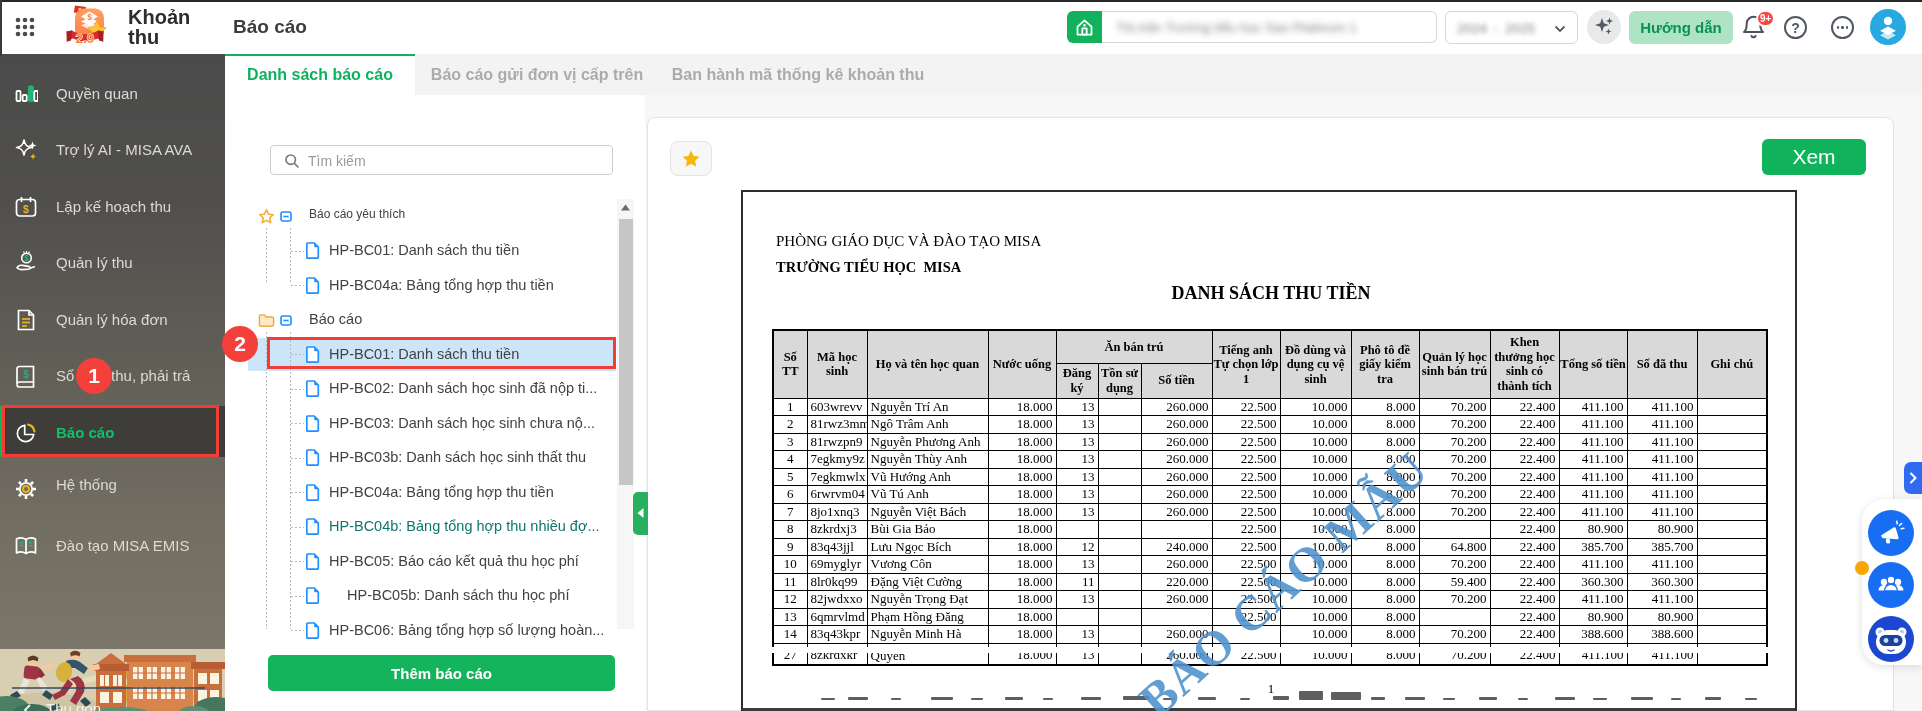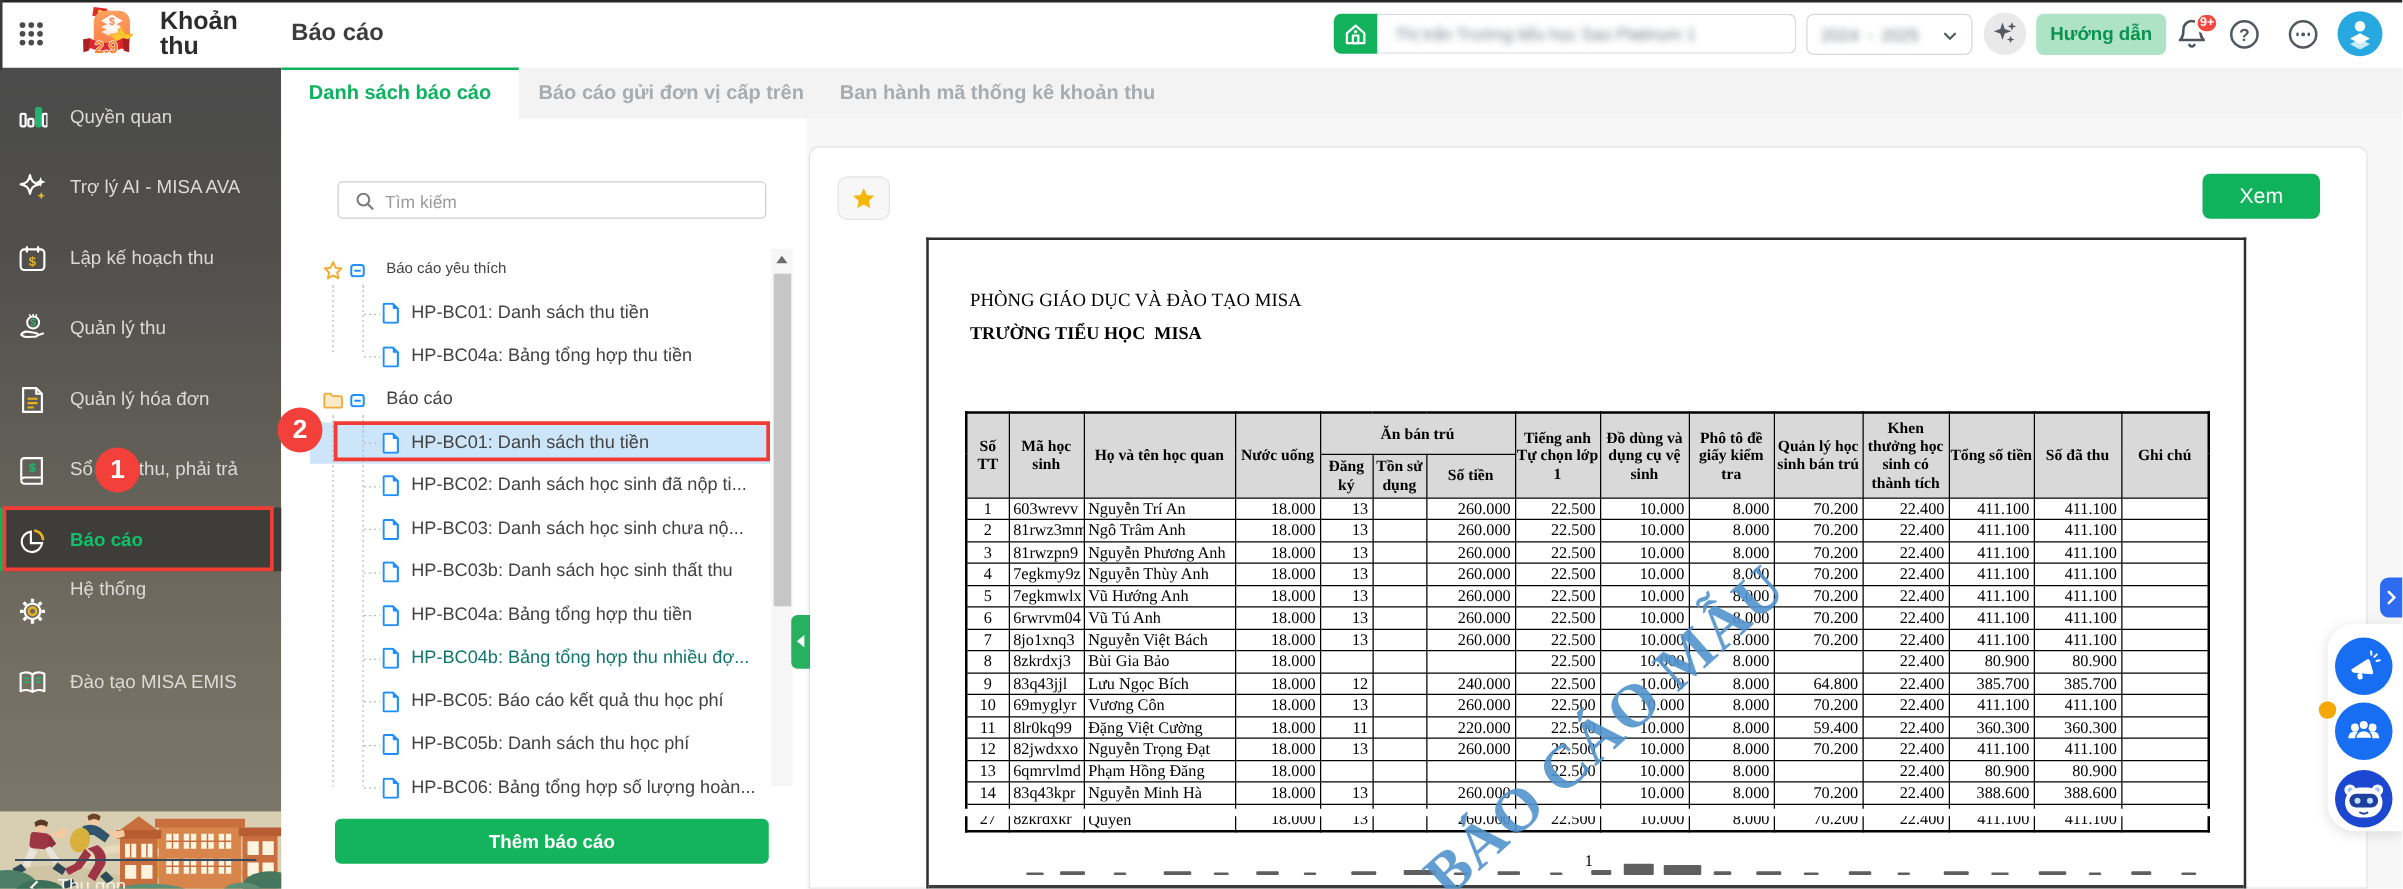--- a/index.html
+++ b/index.html
@@ -194,21 +194,21 @@
 <line x1="2" y1="12" x2="5" y2="12"></line>
         <line x1="19" y1="12" x2="22" y2="12"></line>
 <line x1="4.9" y1="4.9" x2="7" y2="7"></line>
         <line x1="17" y1="17" x2="19.1" y2="19.1"></line>
 <line x1="4.9" y1="19.1" x2="7" y2="17"></line>
         <line x1="17" y1="7" x2="19.1" y2="4.9"></line>
 </g>
 <circle cx="12" cy="12" r="3" stroke="#e9b320" stroke-width="2"></circle>
 </g>
   </svg>
-<div class="abs" style="left:56px;top:463px;font-size:15px;color:#dcdad4;font-weight:normal;z-index:8">Hệ thống</div>
+<div class="abs" style="left:56px;top:476px;font-size:15px;color:#dcdad4;font-weight:normal;z-index:8">Hệ thống</div>
 <svg class="abs" style="left:14px;top:533.5px;z-index:8" width="24" height="24" viewBox="0 0 24 24">
     <g fill="none" stroke="#fff" stroke-width="1.7" stroke-linejoin="round">
 <path d="M2.5 5 C5.5 3.5 9 3.6 12 5.4 C15 3.6 18.5 3.5 21.5 5 V19 C18.5 17.6 15 17.7 12 19.5 C9 17.7 5.5 17.6 2.5 19 Z"></path>
 <line x1="12" y1="5.4" x2="12" y2="19.3"></line>
 </g>
     <g stroke="#21b573" stroke-width="1.4">
       <line x1="5.5" y1="8.5" x2="9.5" y2="8.8"></line>
       <line x1="5.5" y1="11.5" x2="9.5" y2="11.8"></line>
       <line x1="14.5" y1="8.8" x2="18.5" y2="8.5"></line>
       <line x1="14.5" y1="11.8" x2="18.5" y2="11.5"></line>
@@ -376,21 +376,21 @@
 <svg class="abs" style="left:306px;top:552.5px;z-index:7" width="14" height="17" viewBox="0 0 14 17" fill="#fff">
     <path d="M1.8 1 h6.5 l4 4 v10.2 a1 1 0 0 1 -1 1 h-9.5 a1 1 0 0 1 -1 -1 V2 a1 1 0 0 1 1 -1 z" stroke="#1f8fff" stroke-width="1.7"></path>
     <path d="M8.2 1 l4.2 4.2 h-3.4 a0.8 0.8 0 0 1 -.8 -.8 z" fill="#1f8fff"></path>
   </svg>
 <div class="abs" style="left:329px;top:552.5px;font-size:14.5px;color:#424242;z-index:7;white-space:nowrap">HP-BC05: Báo cáo kết quả thu học phí</div>
 <div class="abs" style="left:291px;top:595.5px;width:13px;height:1px;background-image:repeating-linear-gradient(90deg,#b9b9b9 0 2px,transparent 2px 4px);z-index:7"></div>
 <svg class="abs" style="left:306px;top:587px;z-index:7" width="14" height="17" viewBox="0 0 14 17" fill="#fff">
     <path d="M1.8 1 h6.5 l4 4 v10.2 a1 1 0 0 1 -1 1 h-9.5 a1 1 0 0 1 -1 -1 V2 a1 1 0 0 1 1 -1 z" stroke="#1f8fff" stroke-width="1.7"></path>
     <path d="M8.2 1 l4.2 4.2 h-3.4 a0.8 0.8 0 0 1 -.8 -.8 z" fill="#1f8fff"></path>
   </svg>
-<div class="abs" style="left:329px;top:587px;font-size:14.5px;color:#424242;z-index:7;white-space:nowrap">HP-BC05b: Danh sách thu học phí</div>
+<div class="abs" style="left:347px;top:587px;font-size:14.5px;color:#424242;z-index:7;white-space:nowrap">HP-BC05b: Danh sách thu học phí</div>
 <div class="abs" style="left:291px;top:630.0px;width:13px;height:1px;background-image:repeating-linear-gradient(90deg,#b9b9b9 0 2px,transparent 2px 4px);z-index:7"></div>
 <svg class="abs" style="left:306px;top:621.5px;z-index:7" width="14" height="17" viewBox="0 0 14 17" fill="#fff">
     <path d="M1.8 1 h6.5 l4 4 v10.2 a1 1 0 0 1 -1 1 h-9.5 a1 1 0 0 1 -1 -1 V2 a1 1 0 0 1 1 -1 z" stroke="#1f8fff" stroke-width="1.7"></path>
     <path d="M8.2 1 l4.2 4.2 h-3.4 a0.8 0.8 0 0 1 -.8 -.8 z" fill="#1f8fff"></path>
   </svg>
 <div class="abs" style="left:329px;top:621.5px;font-size:14.5px;color:#424242;z-index:7;white-space:nowrap">HP-BC06: Bảng tổng hợp số lượng hoàn...</div>
 <div class="abs" style="left:617px;top:199px;width:17px;height:430px;background:#f6f6f6;z-index:8"></div>
 <svg class="abs" style="left:620px;top:203px;z-index:9" width="11" height="9" viewBox="0 0 11 9" fill="#6b6b6b">
     <path d="M5.5 1.5 L10 7.5 H1 Z"></path>
   </svg>
@@ -404,25 +404,26 @@
 
 <div class="abs flex" style="left:268px;top:655px;width:347px;height:36px;background:#13b45b;border-radius:5px;justify-content:center;font-size:15px;font-weight:bold;color:#fff;z-index:7">Thêm báo cáo</div>
 
 <div class="abs" style="left:645px;top:95px;width:1277px;height:616px;background:#f7f7f8;z-index:4"></div>
 <div class="abs" style="left:647px;top:117px;width:1247px;height:594px;background:#fff;border:1px solid #e2e2e2;border-radius:8px 8px 0 0;z-index:5"></div>
 <div class="abs flex" style="left:670px;top:141px;width:42px;height:35px;background:#f7f7f7;border:1px solid #e3e3e3;border-radius:8px;justify-content:center;z-index:6">
 <svg width="20" height="20" viewBox="0 0 24 24" fill="#f5b70a">
       <path d="M12 1.8 l3.1 6.5 7 .9 -5.2 4.9 1.4 7 -6.3 -3.5 -6.3 3.5 1.4 -7 -5.2 -4.9 7 -.9 z"></path>
     </svg>
 </div>
-<div class="abs flex" style="left:1762px;top:139px;width:94px;height:36px;background:#10b25b;border-radius:6px;justify-content:center;font-size:17px;color:#fff;z-index:6">Xem</div>
+<div class="abs flex" style="left:1762px;top:139px;width:104px;height:36px;background:#10b25b;border-radius:6px;justify-content:center;font-size:21px;color:#fff;z-index:6">Xem</div>
 
 <div class="abs" style="left:741px;top:190px;width:1056px;height:521px;background:#fff;border:2px solid #2e2e2e;border-bottom:none;z-index:6;overflow:hidden">
 <div style="position:absolute;left:33px;top:41px;font-family:'Liberation Serif',serif;font-size:15px;color:#000">PHÒNG GIÁO DỤC VÀ ĐÀO TẠO MISA</div>
 <div style="position:absolute;left:33px;top:67px;font-family:'Liberation Serif',serif;font-size:14.5px;font-weight:bold;color:#000">TRƯỜNG TIỂU HỌC MISA</div>
+<div style="position:absolute;left:0;top:91px;width:1056px;text-align:center;font-family:'Liberation Serif',serif;font-size:18px;font-weight:bold;color:#000">DANH SÁCH THU TIỀN</div>
 
 <table style="position:absolute;left:29px;top:137px;border-collapse:collapse;table-layout:fixed;width:996px;font-family:'Liberation Serif',serif;font-size:13px;color:#000;border:2px solid #000">
 <colgroup>
         <col style="width:34px">
         <col style="width:60px">
         <col style="width:121px">
         <col style="width:68px">
         <col style="width:42px">
         <col style="width:43px">
         <col style="width:71px">

